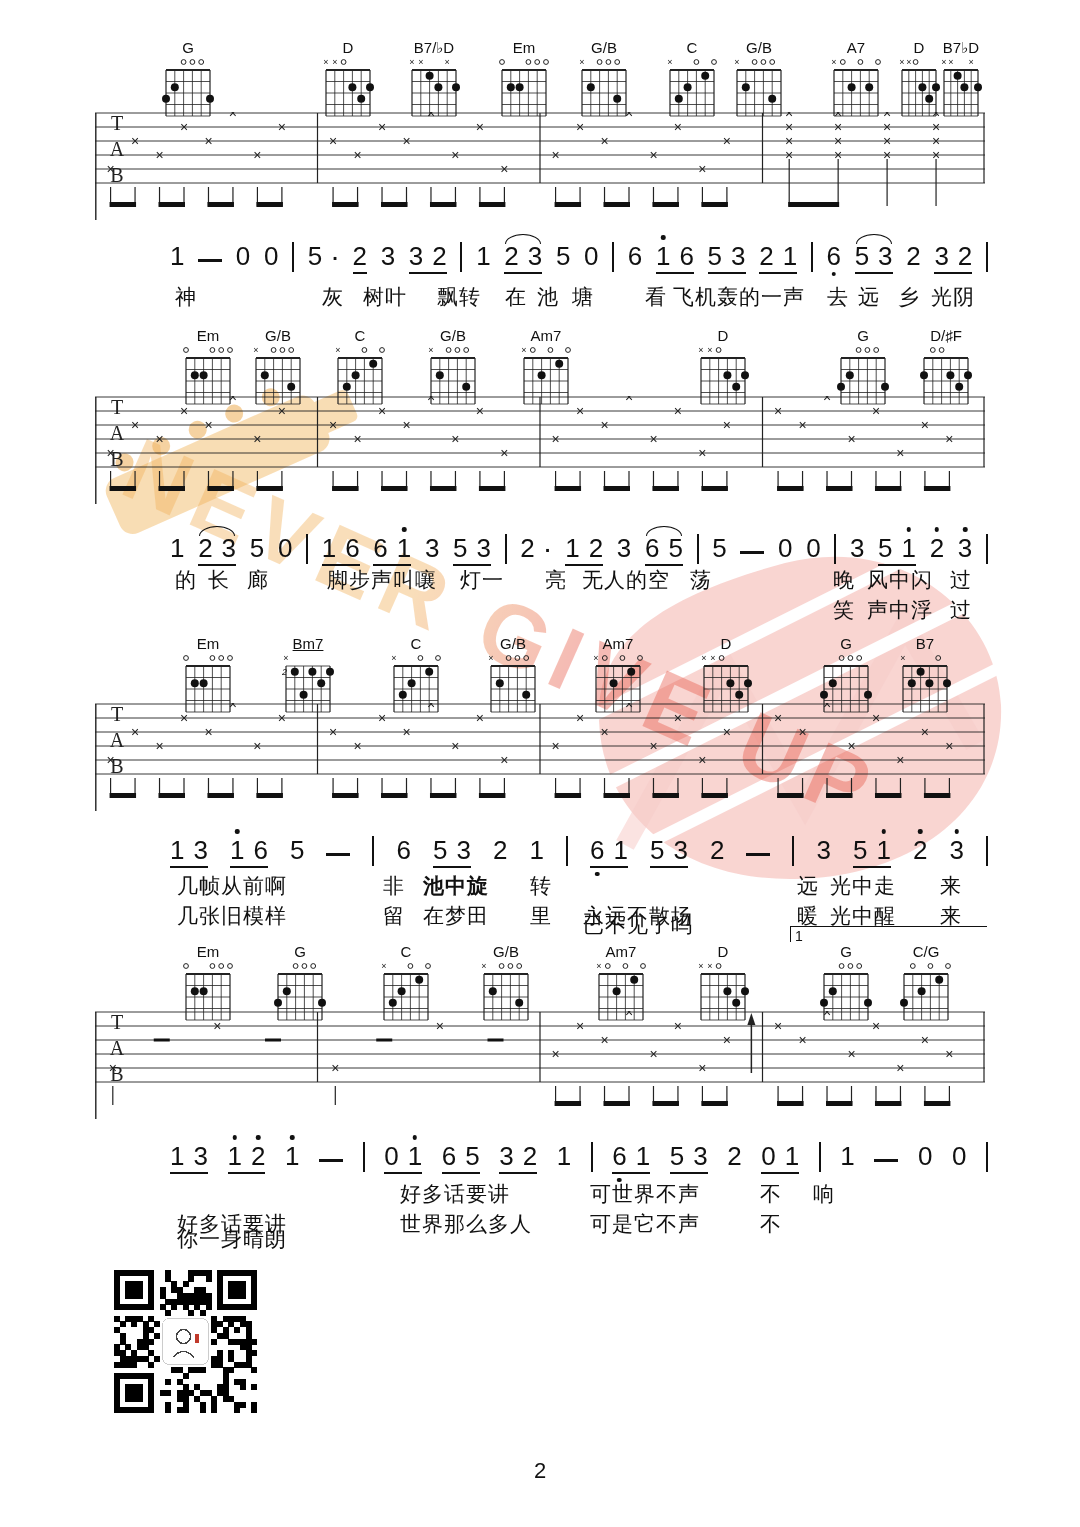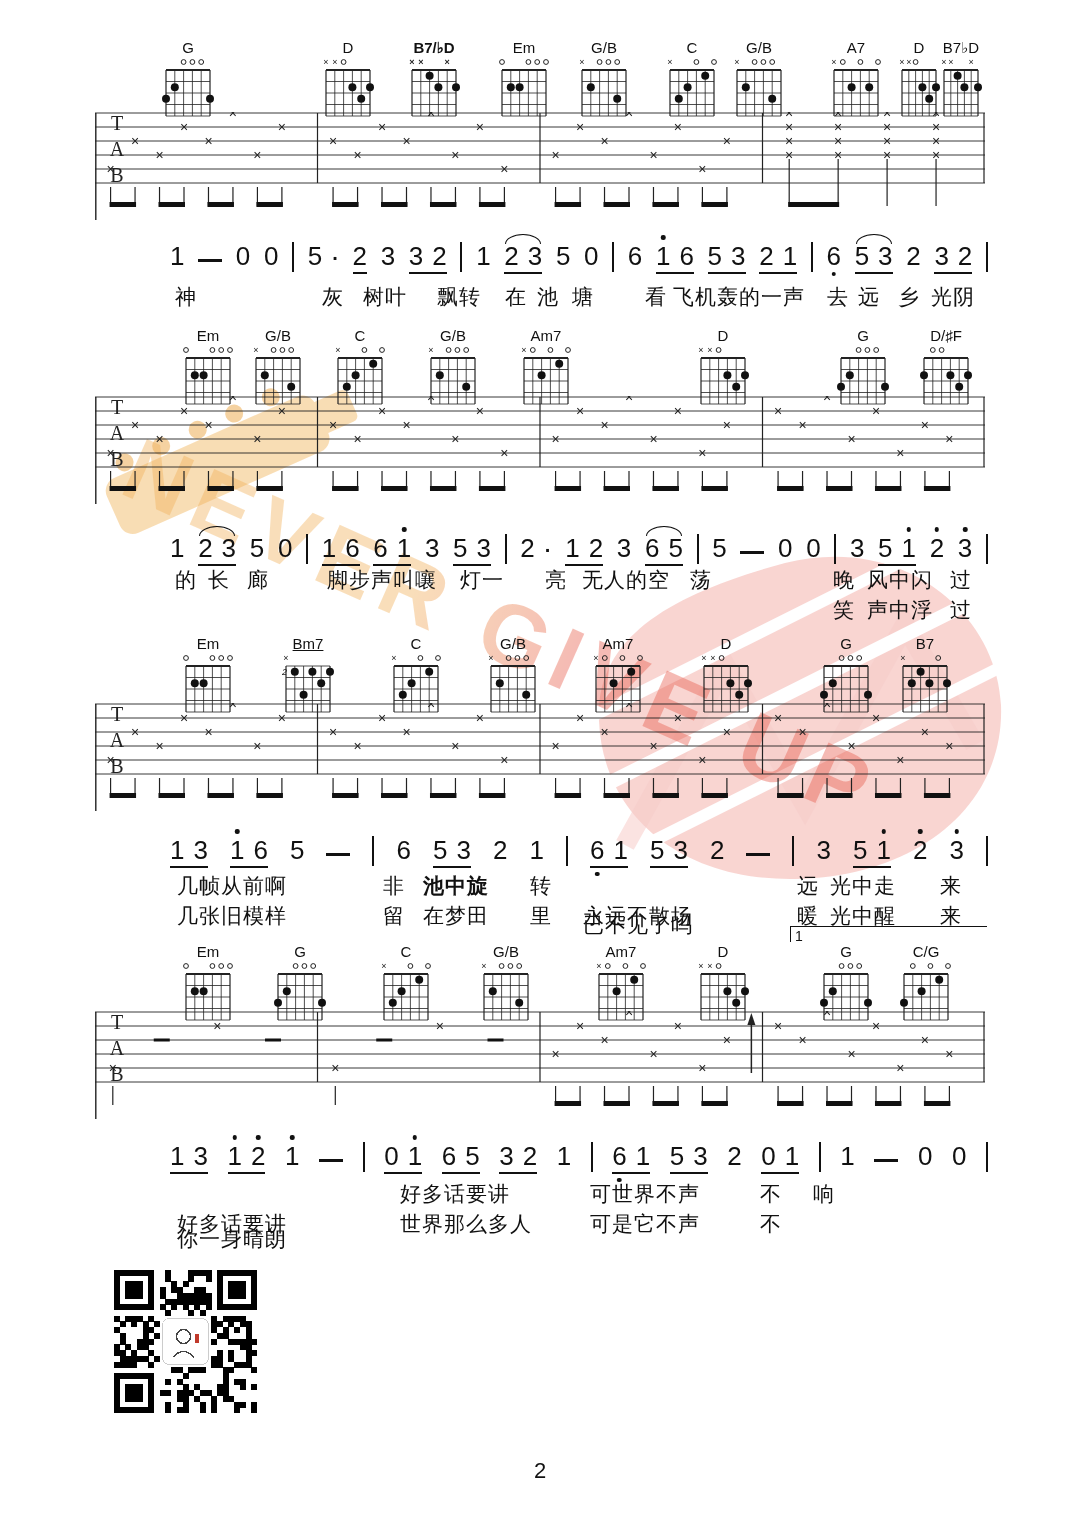--- a/index.html
+++ b/index.html
@@ -94,21 +94,21 @@
             <line x1="50" y1="14" x2="50" y2="60" stroke="#222" stroke-width="1.2"></line>
             <line x1="6" y1="14" x2="50" y2="14" stroke="#222" stroke-width="2"></line>
             <line x1="6" y1="25.5" x2="50" y2="25.5" stroke="#222" stroke-width="0.8"></line>
             <line x1="6" y1="37" x2="50" y2="37" stroke="#222" stroke-width="0.8"></line>
             <line x1="6" y1="48.5" x2="50" y2="48.5" stroke="#222" stroke-width="0.8"></line>
             <line x1="6" y1="60" x2="50" y2="60" stroke="#222" stroke-width="0.8"></line>
             <circle cx="32.4" cy="31.25" r="4" fill="#111"></circle>
             <circle cx="41.2" cy="42.75" r="4" fill="#111"></circle>
             <circle cx="50" cy="31.25" r="4" fill="#111"></circle>
           </svg></div>
-        <div class="chord" style="left: 406px; top: 40px; width: 56px; font-weight: bold;"><div class="cname">B7/♭D</div><svg width="56" height="64">
+        <div class="chord" style="left: 406px; top: 40px; width: 56px;"><div class="cname">B7/♭D</div><svg width="56" height="64">
             <text x="6" y="9" font-size="9" text-anchor="middle" fill="#222">×</text>
             <text x="14.8" y="9" font-size="9" text-anchor="middle" fill="#222">×</text>
             <text x="41.2" y="9" font-size="9" text-anchor="middle" fill="#222">×</text>
             <line x1="6" y1="14" x2="6" y2="60" stroke="#222" stroke-width="1.2"></line>
             <line x1="14.8" y1="14" x2="14.8" y2="60" stroke="#222" stroke-width="0.8"></line>
             <line x1="23.6" y1="14" x2="23.6" y2="60" stroke="#222" stroke-width="0.8"></line>
             <line x1="32.4" y1="14" x2="32.4" y2="60" stroke="#222" stroke-width="0.8"></line>
             <line x1="41.2" y1="14" x2="41.2" y2="60" stroke="#222" stroke-width="0.8"></line>
             <line x1="50" y1="14" x2="50" y2="60" stroke="#222" stroke-width="1.2"></line>
             <line x1="6" y1="14" x2="50" y2="14" stroke="#222" stroke-width="2"></line>

